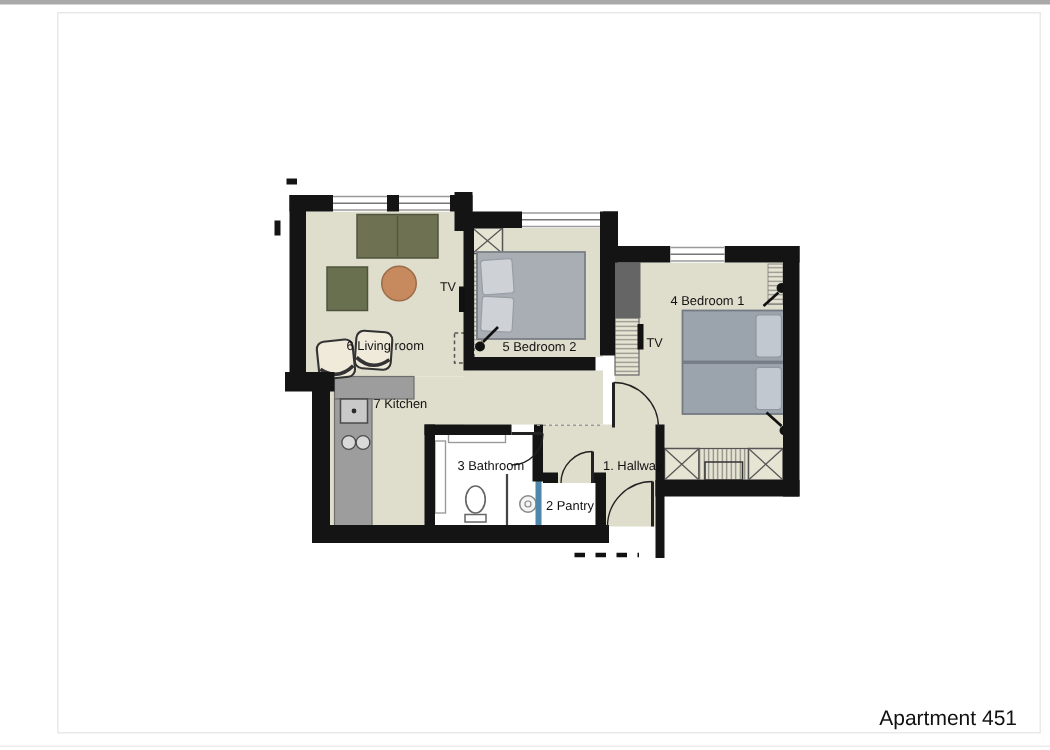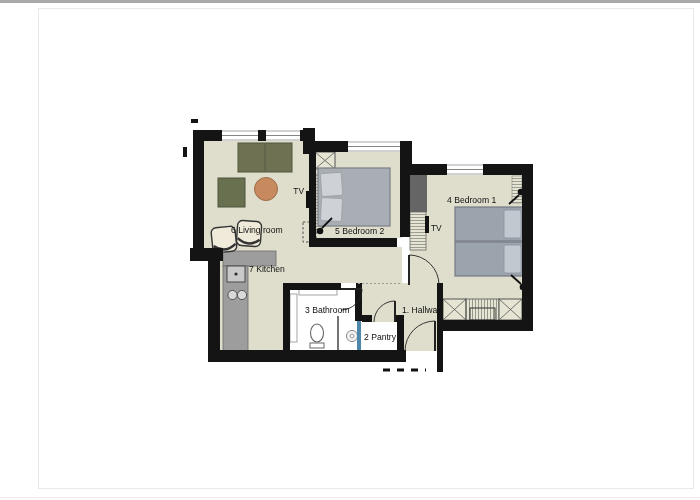--- a/index.html
+++ b/index.html
@@ -206,13 +206,14 @@
       <text class="roomlabel" x="447" y="203">4 Bedroom 1</text>
       <text class="roomlabel" x="335" y="234">5 Bedroom 2</text>
       <text class="roomlabel" x="231" y="233">6 Living room</text>
       <text class="roomlabel" x="249" y="272">7 Kitchen</text>
       <text class="tvlabel" x="304" y="194" text-anchor="end">TV</text>
       <rect x="306" y="191" width="4" height="17" fill="#111"></rect>
       <text class="tvlabel" x="431" y="231">TV</text>
     </g>
   </svg>
 
+  <div class="title">Apartment 451</div>
 </div>
 
 </body></html>

